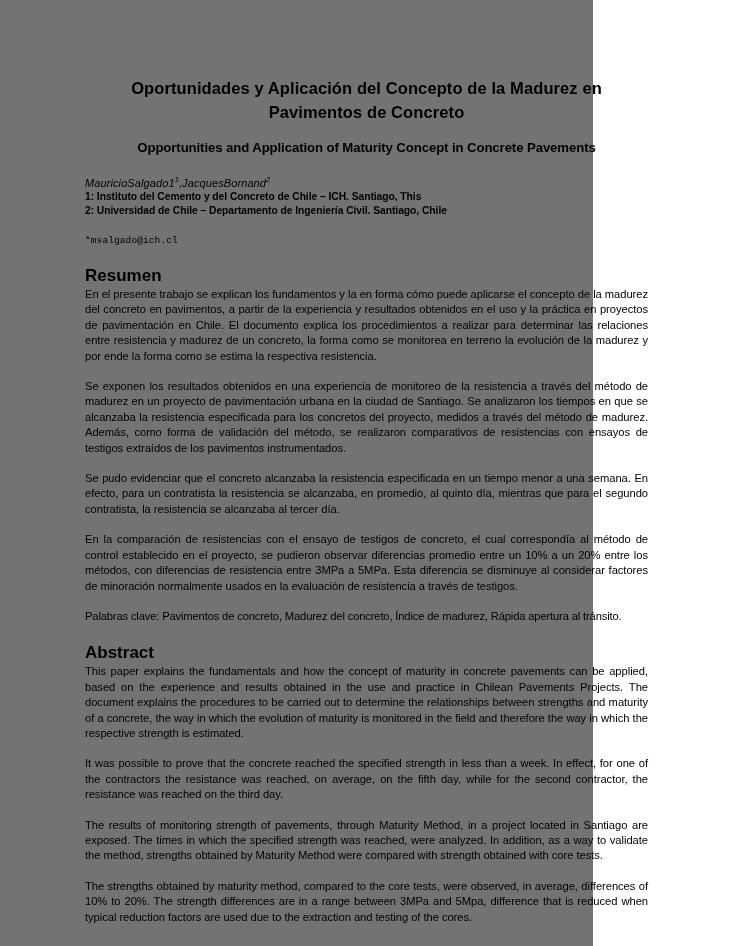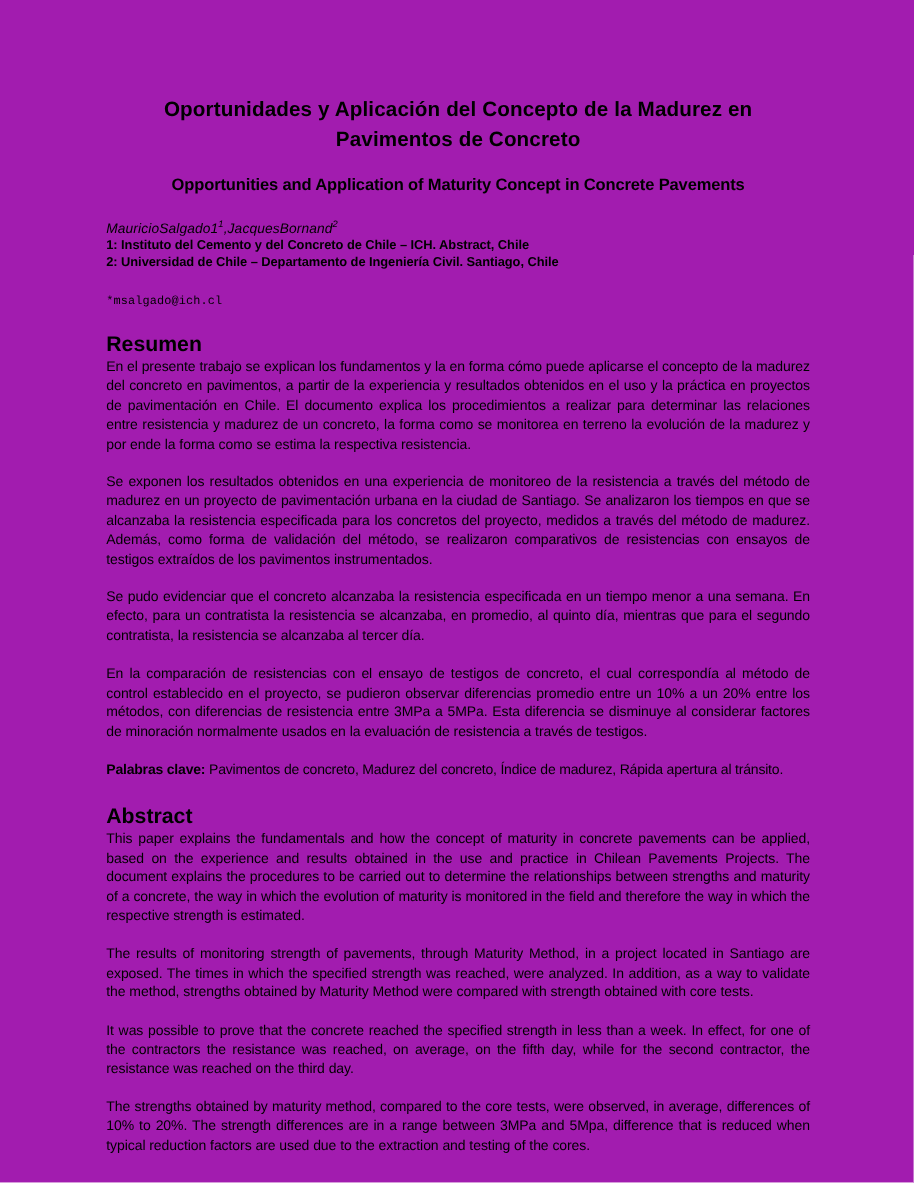--- a/index.html
+++ b/index.html
@@ -9,23 +9,23 @@
   }
   body {
     width: 731px;
     height: 946px;
     font-family: "Liberation Sans", sans-serif;
     color: #000000;
     overflow: hidden;
   }
   .page {
     position: relative;
-    width: 731px;
+    width: 593px;
     height: 946px;
-    background: #a21caf;
+    background: #737373;
     box-sizing: border-box;
   }
   .content {
     position: absolute;
     left: 85px;
     top: 0;
     width: 563px;
   }
 
   
@@ -98,51 +98,51 @@
     margin-top: 4px;
   }
   .kw {
     font-size: 11.2px;
     line-height: 15.4px;
     text-align: left;
     margin: 15px 0 0 0;
     letter-spacing: -0.15px;
   }
   .kw b {
-    font-weight: bold;
+    font-weight: normal;
   }
   .abstract-head {
     margin-top: 22px;
   }
 </style>
 </head>
 <body>
 
 <div class="page">
   <div class="content">
 
     <div class="title-block">
       <div class="title-main">Oportunidades y Aplicación del Concepto de la Madurez en Pavimentos de Concreto</div>
       <div class="title-sub">Opportunities and Application of Maturity Concept in Concrete Pavements</div>
     </div>
 
     <div class="authors-block">
       <div class="authors-line"><span>MauricioSalgado1</span><sup>1</sup><span>,</span><span>JacquesBornand</span><sup>2</sup></div>
-      <div class="affil">1: Instituto del Cemento y del Concreto de Chile – ICH. Abstract, Chile</div>
+      <div class="affil">1: Instituto del Cemento y del Concreto de Chile – ICH. Santiago, This</div>
       <div class="affil">2: Universidad de Chile – Departamento de Ingeniería Civil. Santiago, Chile</div>
       <div class="email">*msalgado@ich.cl</div>
     </div>
 
     <div class="section-head">Resumen</div>
     <p class="body first">En el presente trabajo se explican los fundamentos y la en forma cómo puede aplicarse el concepto de la madurez del concreto en pavimentos, a partir de la experiencia y resultados obtenidos en el uso y la práctica en proyectos de pavimentación en Chile. El documento explica los procedimientos a realizar para determinar las relaciones entre resistencia y madurez de un concreto, la forma como se monitorea en terreno la evolución de la madurez y por ende la forma como se estima la respectiva resistencia.</p>
     <p class="body">Se exponen los resultados obtenidos en una experiencia de monitoreo de la resistencia a través del método de madurez en un proyecto de pavimentación urbana en la ciudad de Santiago. Se analizaron los tiempos en que se alcanzaba la resistencia especificada para los concretos del proyecto, medidos a través del método de madurez. Además, como forma de validación del método, se realizaron comparativos de resistencias con ensayos de testigos extraídos de los pavimentos instrumentados.</p>
     <p class="body">Se pudo evidenciar que el concreto alcanzaba la resistencia especificada en un tiempo menor a una semana. En efecto, para un contratista la resistencia se alcanzaba, en promedio, al quinto día, mientras que para el segundo contratista, la resistencia se alcanzaba al tercer día.</p>
     <p class="body">En la comparación de resistencias con el ensayo de testigos de concreto, el cual correspondía al método de control establecido en el proyecto, se pudieron observar diferencias promedio entre un 10% a un 20% entre los métodos, con diferencias de resistencia entre 3MPa a 5MPa. Esta diferencia se disminuye al considerar factores de minoración normalmente usados en la evaluación de resistencia a través de testigos.</p>
     <p class="kw"><b>Palabras clave:</b><span> Pavimentos de concreto, Madurez del concreto, Índice de madurez, Rápida apertura al tránsito.</span></p>
 
     <div class="section-head abstract-head">Abstract</div>
     <p class="body first">This paper explains the fundamentals and how the concept of maturity in concrete pavements can be applied, based on the experience and results obtained in the use and practice in Chilean Pavements Projects. The document explains the procedures to be carried out to determine the relationships between strengths and maturity of a concrete, the way in which the evolution of maturity is monitored in the field and therefore the way in which the respective strength is estimated.</p>
+    <p class="body">It was possible to prove that the concrete reached the specified strength in less than a week. In effect, for one of the contractors the resistance was reached, on average, on the fifth day, while for the second contractor, the resistance was reached on the third day.</p>
     <p class="body">The results of monitoring strength of pavements, through Maturity Method, in a project located in Santiago are exposed. The times in which the specified strength was reached, were analyzed. In addition, as a way to validate the method, strengths obtained by Maturity Method were compared with strength obtained with core tests.</p>
-    <p class="body">It was possible to prove that the concrete reached the specified strength in less than a week. In effect, for one of the contractors the resistance was reached, on average, on the fifth day, while for the second contractor, the resistance was reached on the third day.</p>
     <p class="body">The strengths obtained by maturity method, compared to the core tests, were observed, in average, differences of 10% to 20%. The strength differences are in a range between 3MPa and 5Mpa, difference that is reduced when typical reduction factors are used due to the extraction and testing of the cores.</p>
 
   </div>
 </div>
 
 </body></html>

